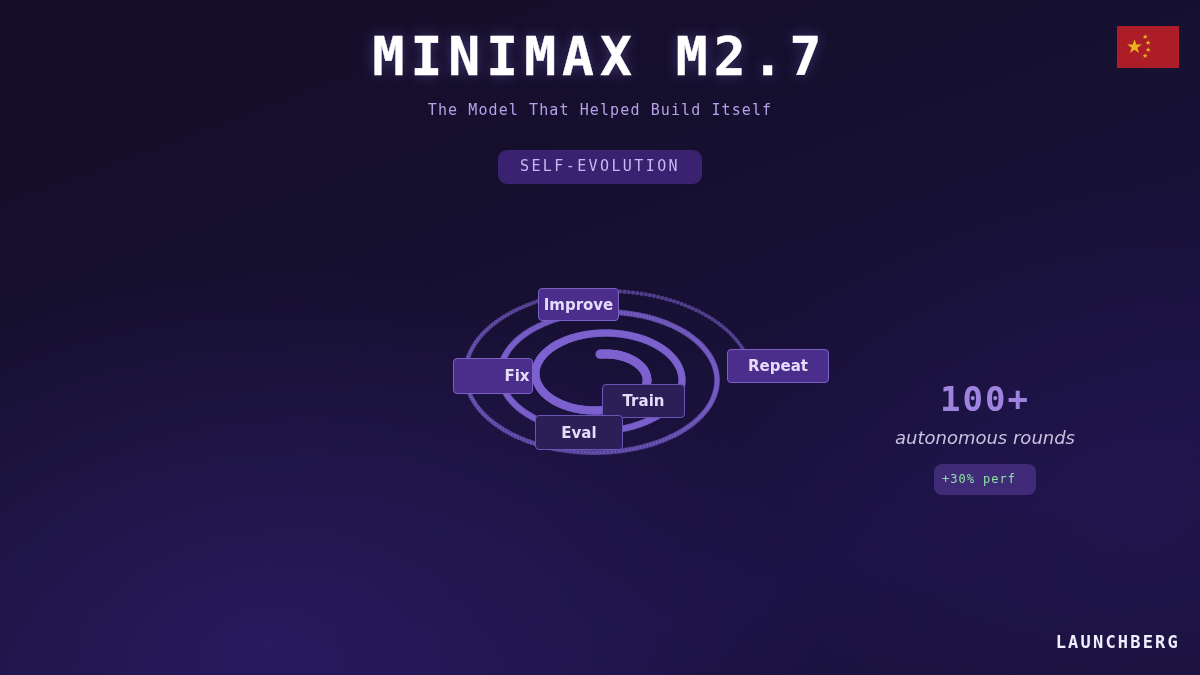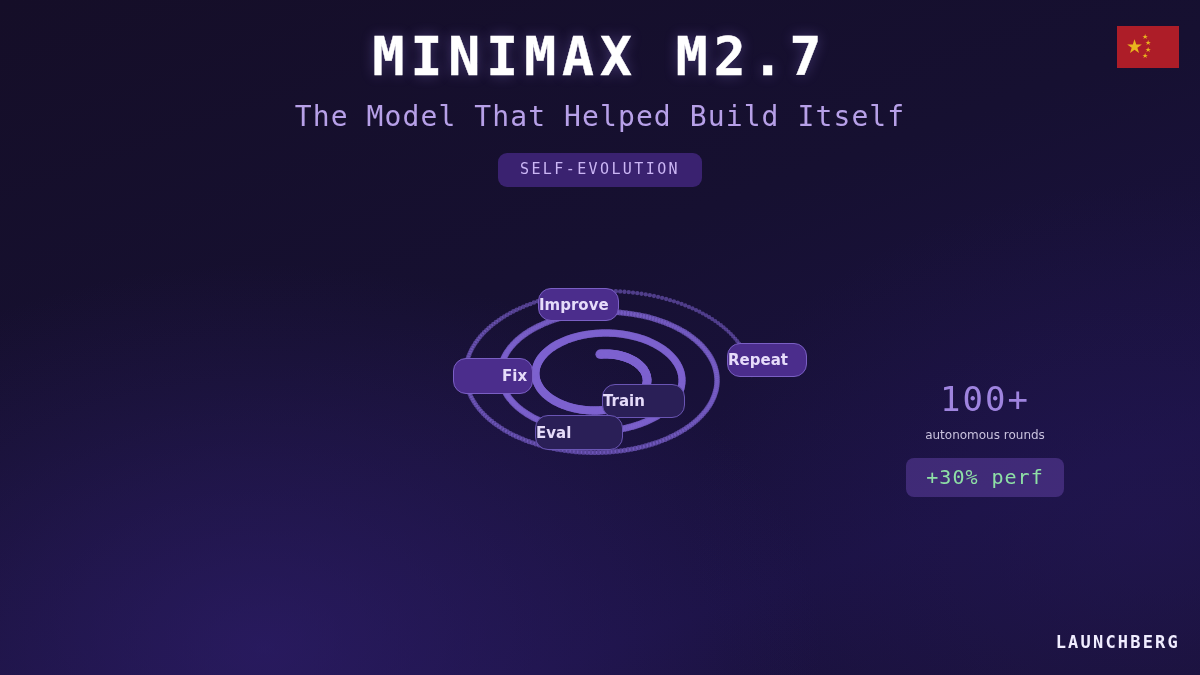--- a/index.html
+++ b/index.html
@@ -38,28 +38,28 @@
     font-weight: bold;
     letter-spacing: 6px;
     color: #ffffff;
     line-height: 1;
     margin: 0;
     -webkit-text-stroke: 0.4px #ffffff;
     text-shadow: 0 0 14px rgba(168,140,255,0.32);
   }
   #subtitle {
     font-family: "DejaVu Sans Mono", monospace;
-    font-size: 28px;
+    font-size: 15px;
     letter-spacing: 1.1px;
     color: #b7a0e8;
     margin: 20px 0 0 0;
     line-height: 1;
   }
   #badge-wrap {
-    margin-top: 22px;
+    margin-top: 32px;
   }
   #self-evolution-badge {
     display: inline-block;
     font-family: "DejaVu Sans Mono", monospace;
     font-size: 15px;
     letter-spacing: 2.4px;
     color: #cbb6f5;
     background: #3a2270;
     border-radius: 9px;
     padding: 9px 22px 10px 22px;
@@ -97,22 +97,22 @@
     top: 255px;
     width: 360px;
     height: 250px;
   }
   #spiral-svg { position: absolute; left: 0; top: 0; }
 
   .node {
     position: absolute;
     display: flex;
     align-items: center;
-    justify-content: flex-start;
-    border-radius: 13px;
+    justify-content: center;
+    border-radius: 4px;
     font-family: "DejaVu Sans", sans-serif;
     font-size: 15px;
     font-weight: bold;
     color: #e6dcfa;
     white-space: nowrap;
     box-sizing: border-box;
   }
   .node.bright {
     background: #4b2d8c;
     border: 1.5px solid #7a5fc4;
@@ -126,42 +126,43 @@
   #stats {
     position: absolute;
     left: 860px;
     top: 382px;
     width: 250px;
     text-align: center;
   }
   #stat-value {
     font-family: "DejaVu Sans Mono", monospace;
     font-size: 34px;
-    font-weight: normal;
+    font-weight: bold;
     letter-spacing: 2px;
     color: #9f84df;
     line-height: 1;
   }
   #stat-label {
     font-family: "DejaVu Sans", sans-serif;
-    font-size: 12px;
+    font-size: 18px;
     color: #c9c2de;
     margin-top: 13px;
     line-height: 1;
+    font-style: italic;
   }
   #perf-badge {
     display: inline-block;
     margin-top: 17px;
     font-family: "DejaVu Sans Mono", monospace;
-    font-size: 20px;
+    font-size: 12px;
     letter-spacing: 1px;
     color: #8ee0a6;
     background: rgba(92,62,158,0.55);
     border-radius: 8px;
-    padding: 9px 20px 10px 20px;
+    padding: 9px 20px 10px 8px;
     line-height: 1;
   }
 
   
   #footer-brand {
     position: absolute;
     right: 20px;
     bottom: 24px;
     font-family: "DejaVu Sans Mono", monospace;
     font-size: 17px;
@@ -876,21 +877,21 @@
         <circle cx="331.53" cy="117.42" r="2.01" fill="#7d62cf" fill-opacity="0.531"></circle>
         <circle cx="331.85" cy="120.15" r="2.00" fill="#7d62cf" fill-opacity="0.530"></circle>
       </svg>
 
     <div class="node bright" style="left:118px; top:33px;  width:81px;  height:33px;">
       <span>Improve</span>
     </div>
     <div class="node bright" style="left:33px;  top:103px; width:80px;  height:36px;padding-left:48px;">
       <span>Fix</span>
     </div>
-    <div class="node bright" style="left:307px; top:88px;  width:80px;  height:34px;">
+    <div class="node bright" style="left:307px; top:94px;  width:102px;  height:34px;">
       <span>Repeat</span>
     </div>
     <div class="node dark" style="left:182px; top:129px; width:83px;  height:34px;">
       <span>Train</span>
     </div>
     <div class="node dark" style="left:115px; top:160px; width:88px;  height:35px;">
       <span>Eval</span>
     </div>
   </div>
 

